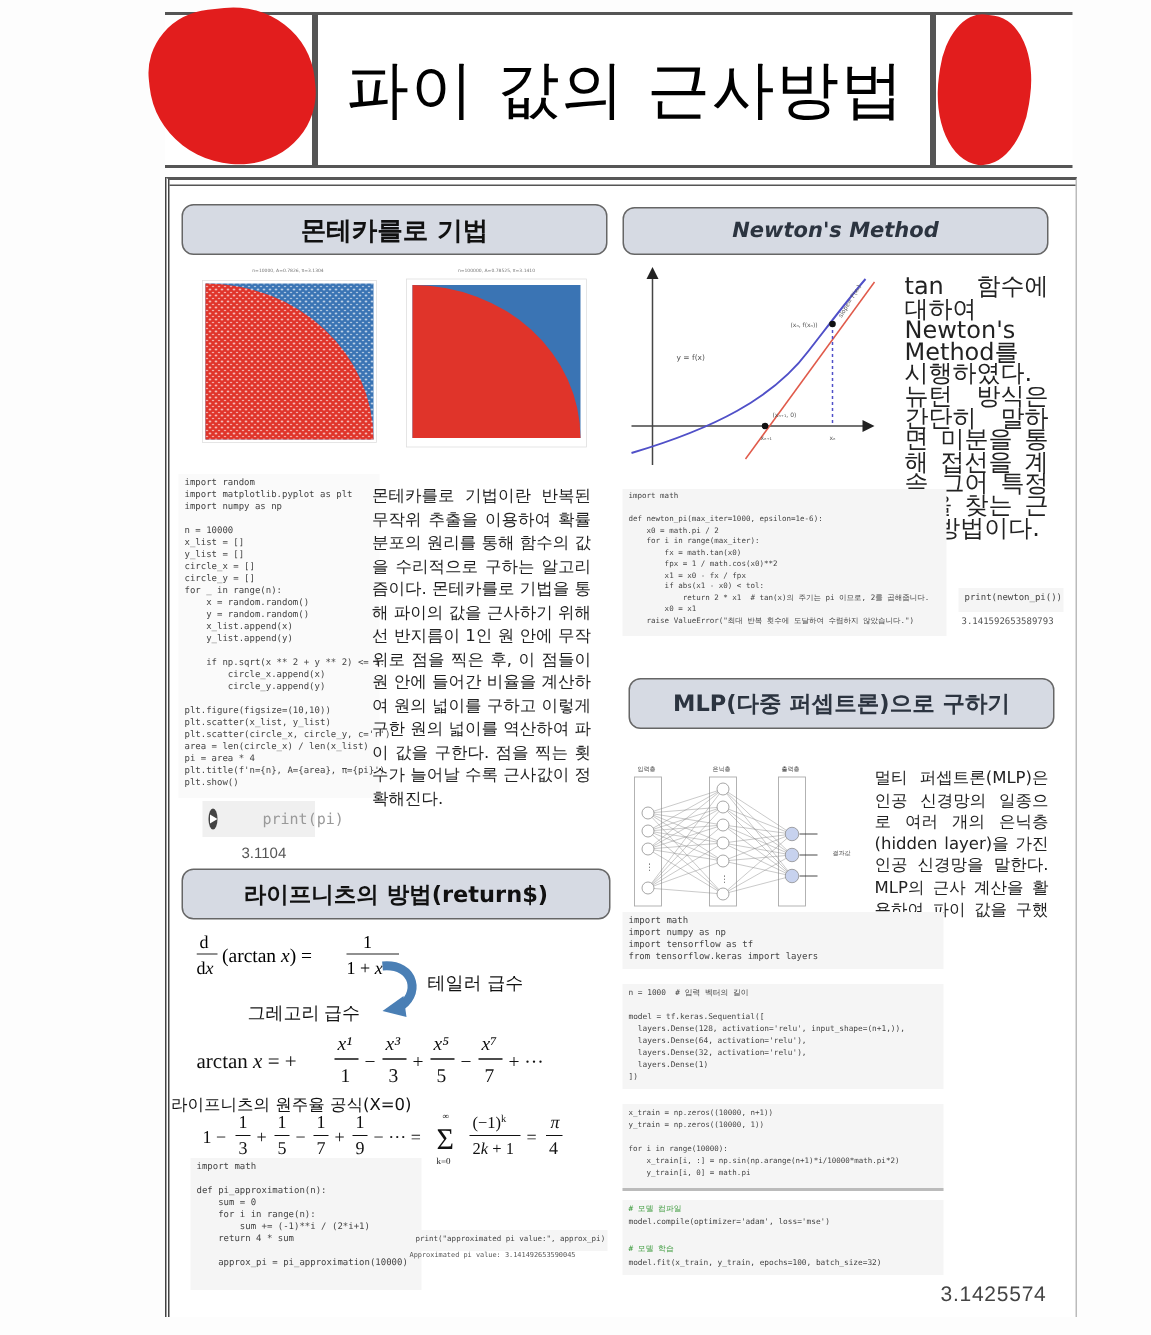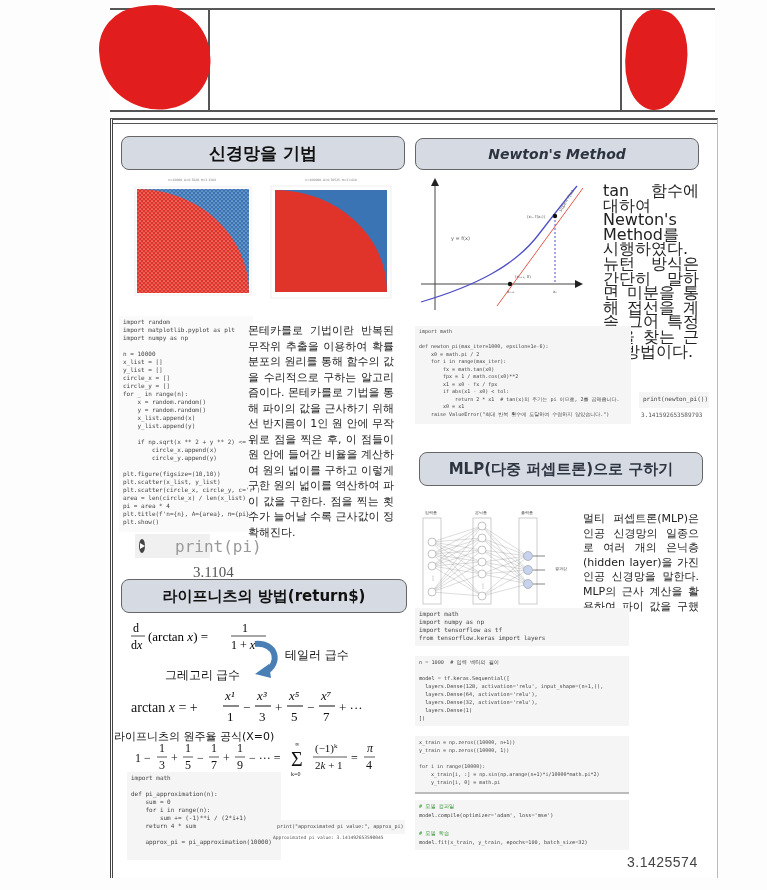--- a/index.html
+++ b/index.html
@@ -18,30 +18,31 @@
   .cmt { color:#3a9a3a; }
   .para { position:absolute; font-size:11.5px; line-height:15.5px; color:#222; text-align:justify; text-justify:inter-character; }
   .small-out { position:absolute; font-family:"DejaVu Sans Mono", monospace; font-size:7px; color:#555; }
   .math { position:absolute; font-family:"Liberation Serif", serif; color:#111; }
 </style>
 </head>
 <body>
 
 <div class="abs title-row">
   <div class="title-cell" style="left:0;width:98px;border-left:none;"></div>
+  <div class="title-cell title-main">파이 값의 근사방법</div>
   <div class="title-cell" style="left:510px;width:95px;border-right:none;"></div>
 </div>
 
 <div class="scribble" style="left:100px;top:5px;width:110px;height:105px;transform:rotate(-6deg);"></div>
 <div class="scribble" style="left:625px;top:10px;width:62px;height:100px;transform:rotate(8deg);"></div>
 
 <div class="abs frame">
   <div class="frame-inner-line"></div>
 
-  <div class="sec-header" style="left:8px;top:16px;width:282px;height:32px;font-size:17px;">신경망을 기법</div>
+  <div class="sec-header" style="left:8px;top:16px;width:282px;height:32px;font-size:17px;">몬테카를로 기법</div>
 
   <div class="abs" style="left:14px;top:60px;width:130px;height:122px;background:#fff;">
     <div style="position:absolute;left:0;top:-2px;width:100%;text-align:center;font-size:3px;color:#777;">n=10000, A=0.7826, π=3.1304</div>
     <svg width="130" height="122" style="position:absolute;left:0;top:0;">
       <defs>
         <pattern id="dots" width="4" height="4" patternUnits="userSpaceOnUse">
           <circle cx="1" cy="1" r="0.6" fill="#fff"></circle>
           <circle cx="3" cy="3" r="0.5" fill="#fff"></circle>
         </pattern>
       </defs>
@@ -85,23 +86,23 @@
 <span>plt.scatter(circle_x, circle_y, c='r')</span>
 <span>area = len(circle_x) / len(x_list)</span>
 <span>pi = area * 4</span>
 <span>plt.title(f'n={n}, A={area}, π={pi}')</span>
 <span>plt.show()</span></div>
 
   <div class="abs" style="left:22px;top:414px;width:75px;height:24px;background:#f0f0f0;display:flex;align-items:center;">
     <span style="width:14px;height:14px;border-radius:50%;background:#444;margin:0 6px 0 4px;display:inline-flex;align-items:center;justify-content:center;">
       <span style="width:0;height:0;border-left:5px solid #fff;border-top:3px solid transparent;border-bottom:3px solid transparent;margin-left:1px;"></span>
     </span>
-    <span style="font-family:'DejaVu Sans Mono',monospace;font-size:16px;color:#999;padding-left:24px;">print(pi)</span>
+    <span style="font-family:'DejaVu Sans Mono',monospace;font-size:10px;color:#999;padding-left:24px;">print(pi)</span>
   </div>
-  <div class="abs" style="left:48px;top:444px;font-size:15px;color:#555;font-family:Liberation Serif, serif;margin-left:32px;">3.1104</div>
+  <div class="abs" style="left:48px;top:444px;font-size:10px;color:#555;font-family:Liberation Sans, sans-serif;">3.1104</div>
 
   <div class="para" style="left:135px;top:203px;width:146px;font-size:11px;line-height:15.5px;">몬테카를로 기법이란 반복된 무작위 추출을 이용하여 확률 분포의 원리를 통해 함수의 값을 수리적으로 구하는 알고리즘이다. 몬테카를로 기법을 통해 파이의 값을 근사하기 위해선 반지름이 1인 원 안에 무작위로 점을 찍은 후, 이 점들이 원 안에 들어간 비율을 계산하여 원의 넓이를 구하고 이렇게 구한 원의 넓이를 역산하여 파이 값을 구한다. 점을 찍는 횟수가 늘어날 수록 근사값이 정확해진다.</div>
 
   <div class="sec-header" style="left:8px;top:459px;width:284px;height:32px;font-size:15px;">라이프니츠의 방법(return$)</div>
 
   <div class="math" style="left:18px;top:498px;font-size:14px;">
     <svg width="160" height="36">
       <text x="2" y="14" font-size="12" font-family="Liberation Serif, serif">d</text>
       <line x1="0" y1="18" x2="14" y2="18" stroke="#222" stroke-width="0.8"></line>
       <text x="0" y="31" font-size="12" font-family="Liberation Serif, serif">d<tspan font-style="italic">x</tspan></text>

